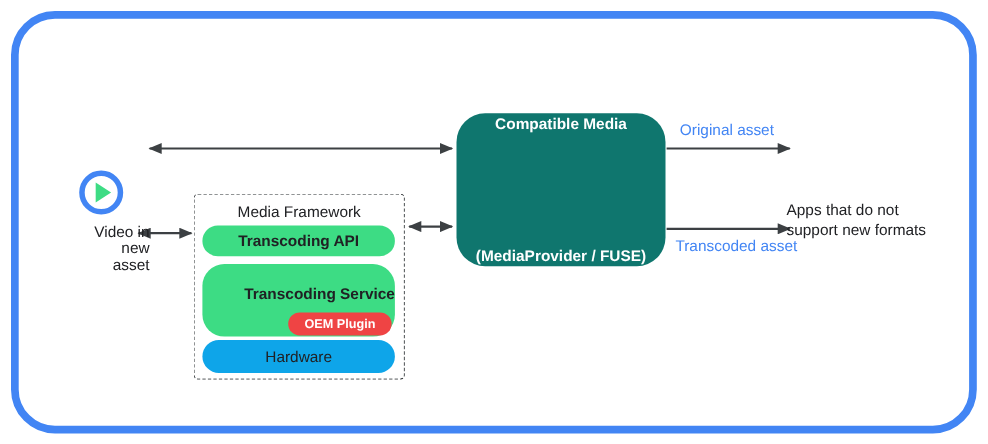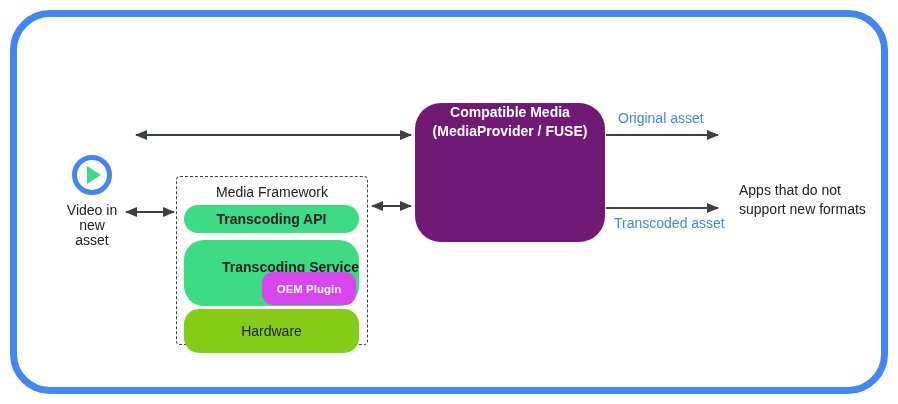--- a/index.html
+++ b/index.html
@@ -53,21 +53,21 @@
     border-left: 14px solid #3DDC84;
     border-top: 9px solid transparent;
     border-bottom: 9px solid transparent;
     margin-left: 4px;
   }
   .video-label {
     position: absolute;
     left: 48px;
     top: 203px;
     width: 88px;
-    text-align: center;
+    text-align: right;
     font-size: 14px;
     line-height: 15px;
     color: #202124;
   }
   
   .fw-box {
     position: absolute;
     left: 176px;
     top: 176px;
     width: 192px;
@@ -112,72 +112,72 @@
     font-weight: bold;
     font-size: 14px;
     padding-bottom: 12px;
     justify-content: flex-end;
   }
   .oem-pill {
     position: absolute;
     right: 3px;
     bottom: 1px;
     width: 94px;
-    height: 33px;
+    height: 21px;
     border-radius: 11px;
-    background: #d946ef;
+    background: #ef4444;
     color: #ffffff;
     font-weight: bold;
     font-size: 11.5px;
     display: flex;
     align-items: center;
     justify-content: center;
   }
   .fw-hardware {
     top: 132px;
-    height: 44px;
+    height: 30px;
     border-radius: 15px;
-    background: #84cc16;
+    background: #0ea5e9;
     font-size: 14px;
   }
   
   .transcoder-box {
     position: absolute;
     left: 415px;
     top: 103px;
     width: 190px;
     height: 139px;
-    background: #701a75;
+    background: #0f766e;
     border-radius: 26px;
     color: #ffffff;
     font-weight: bold;
     font-size: 14px;
     line-height: 19px;
     display: flex;
     flex-direction: column;
     align-items: center;
-    justify-content: flex-start;
+    justify-content: space-between;
     text-align: center;
   }
   .asset-label {
     position: absolute;
     font-size: 14px;
     color: #4285F4;
     white-space: nowrap;
   }
   .asset-original { left: 618px; top: 110px; }
   .asset-transcoded { left: 614px; top: 215px; }
   .apps-text {
     position: absolute;
     font-size: 14px;
     line-height: 19px;
     color: #202124;
   }
   .apps-top { left: 735px; top: 118px; width: 125px; }
-  .apps-bottom { left: 739px; top: 181px; width: 148px; }
+  .apps-bottom { left: 715px; top: 181px; width: 148px; }
 </style>
 </head>
 <body>
 
 <div class="canvas">
 
   <div class="frame"></div>
 
   <svg class="arrows-layer" width="898" height="404" viewBox="0 0 898 404" xmlns="http://www.w3.org/2000/svg">
     <defs>

